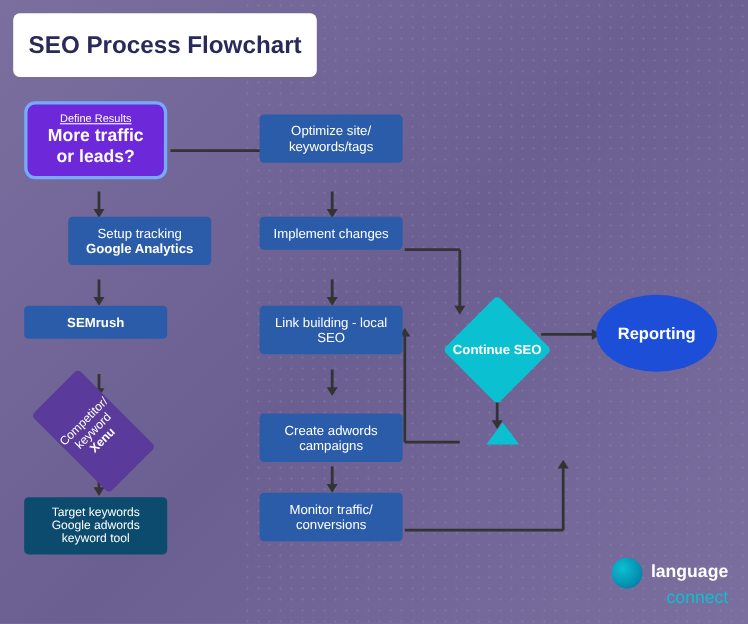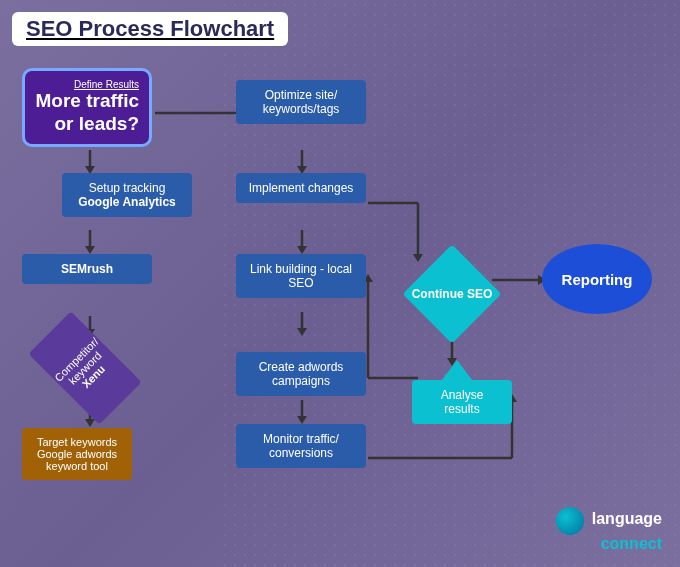--- a/index.html
+++ b/index.html
@@ -34,59 +34,58 @@
       position: absolute;
       inset: 0;
       padding: 12px;
     }
 
     
     .title-box {
       display: inline-block;
       background: white;
       border-radius: 6px;
-      padding: 4px 14px;
+      padding: 16px 14px;
       margin-bottom: 12px;
-      text-decoration: underline;
     }
     .title-box h1 {
       font-size: 22px;
       font-weight: bold;
       color: #2a2a5a;
     }
 
     
     .box-blue {
       background: #2a5caa;
       color: white;
       border-radius: 4px;
       padding: 8px 10px;
       text-align: center;
       font-size: 12px;
       width: 130px;
     }
 
     .box-define {
-      background: #4c1d95;
+      background: #6d28d9;
       color: white;
       border-radius: 10px;
       border: 3px solid #7af;
       padding: 8px 10px;
-      text-align: right;
+      text-align: center;
       font-size: 11px;
       width: 130px;
     }
 
     .box-define .underline {
       text-decoration: underline;
       font-size: 10px;
     }
 
     .box-define .big-text {
-      font-size: 19px;
+      font-size: 16px;
       font-weight: bold;
       line-height: 1.2;
     }
 
     .box-diamond {
       width: 100px;
       height: 60px;
       background: #5a3a9a;
       transform: rotate(45deg);
       border-radius: 4px;
@@ -105,27 +104,27 @@
     .diamond-inner {
       position: absolute;
       transform: rotate(-45deg);
       text-align: center;
       color: white;
       font-size: 11px;
       width: 90px;
     }
 
     .box-target {
-      background: #a16207;
+      background: #0c4a6e;
       color: white;
       border-radius: 4px;
       padding: 8px 10px;
       text-align: center;
       font-size: 11px;
-      width: 110px;
+      width: 130px;
     }
 
     .oval-reporting {
       background: #1d4ed8;
       color: white;
       border-radius: 50%;
       padding: 14px 18px;
       text-align: center;
       font-size: 15px;
       font-weight: bold;
@@ -170,21 +169,21 @@
     }
 
     .logo-area .lc-text {
       font-size: 16px;
       font-weight: bold;
       color: white;
     }
 
     .logo-area .lc-sub {
       font-size: 16px;
-      font-weight: bold;
+      font-weight: normal;
       color: #0bc0d0;
     }
 
     .logo-globe {
       display: inline-block;
       width: 28px;
       height: 28px;
       background: radial-gradient(circle at 35% 35%, #0bc0d0, #0070a0);
       border-radius: 50%;
       vertical-align: middle;
@@ -329,23 +328,20 @@
       <div style="position:relative; width:100px; height:80px;">
         <div style="position:absolute; width:70px; height:70px; background:#0bc0d0; transform:rotate(45deg); top:5px; left:15px; border-radius:4px;"></div>
         <div style="position:absolute; top:0; left:0; width:100px; height:80px; display:flex; align-items:center; justify-content:center; text-align:center; color:white; font-size:12px; font-weight:bold; z-index:1;">Continue SEO</div>
       </div>
     </div>
 
     <div style="position:absolute; left:400px; top:302px;">
       <div style="position:relative; width:90px;">
 
         <div style="width:0;height:0;border-left:15px solid transparent;border-right:15px solid transparent;border-bottom:20px solid #0bc0d0;margin:0 auto;"></div>
-        <div class="analyse-box">
-          <div>Analyse results</div>
-        </div>
       </div>
     </div>
 
     <div style="position:absolute; left:530px; top:186px;">
       <div class="oval-reporting">
         <span>Reporting</span>
       </div>
     </div>
 
   </div>

